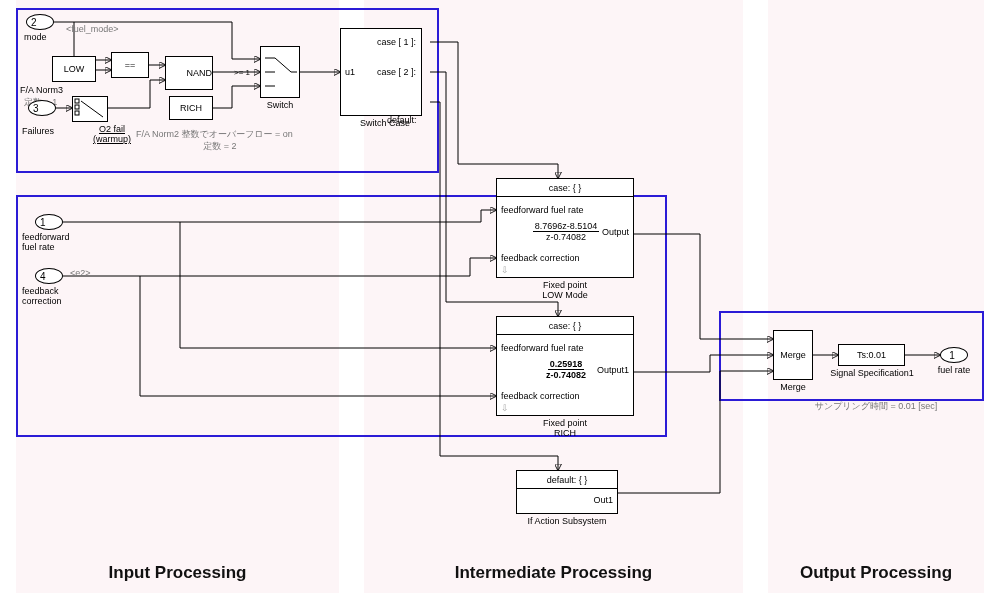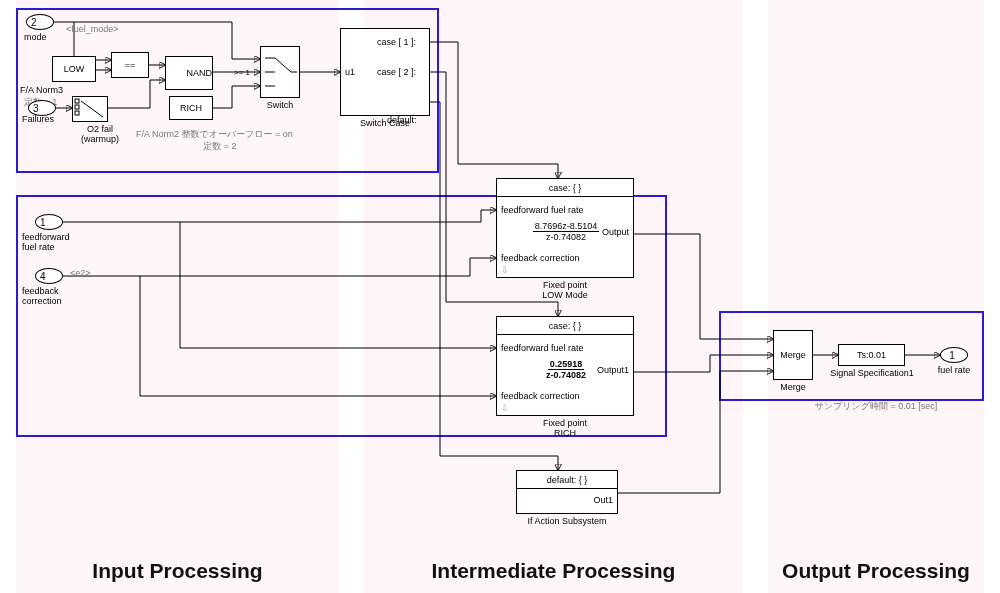--- a/index.html
+++ b/index.html
@@ -27,21 +27,21 @@
     position: absolute;
     top: 0;
     height: 593px;
     background: #fff;
   }
   .zone-label {
     position: absolute;
     bottom: 10px;
     width: 100%;
     text-align: center;
-    font-size: 21px;
+    font-size: 17px;
     font-weight: bold;
     color: #111;
   }
   .group-box {
     position: absolute;
     border: 2.5px solid #2b1bd6;
     box-sizing: border-box;
     background: transparent;
   }
   .block {
@@ -165,31 +165,31 @@
 
   <div class="block" style="left:52px;top:56px;width:44px;height:26px;display:flex;align-items:center;justify-content:center;">
     <span>LOW</span>
   </div>
   <div class="lbl" style="left:20px;top:85px;">F/A Norm3</div>
   <div class="lbl gray" style="left:24px;top:96px;">定数 = 1</div>
 
   <div class="port in" style="left:28px;top:100px;width:28px;height:16px;">
     <span>3</span>
   </div>
-  <div class="lbl" style="left:22px;top:114px;">Failures</div>
+  <div class="lbl" style="left:22px;top:126px;">Failures</div>
 
   <div class="block" style="left:72px;top:96px;width:36px;height:26px;">
     <svg width="34" height="24" style="display:block">
         <rect x="2" y="2" width="4" height="4" fill="none" stroke="#000"></rect>
         <rect x="2" y="8" width="4" height="4" fill="none" stroke="#000"></rect>
         <rect x="2" y="14" width="4" height="4" fill="none" stroke="#000"></rect>
         <line x1="8" y1="4" x2="30" y2="20" stroke="#000"></line>
       </svg>
   </div>
-  <div class="lbl center" style="left:68px;top:124px;width:64px; white-space:pre;">O2 fail
+  <div class="lbl center" style="left:80px;top:124px;width:64px; white-space:pre;text-decoration:underline;">O2 fail
 (warmup)</div>
 
   <div class="block" style="left:111px;top:52px;width:38px;height:26px;display:flex;align-items:center;justify-content:center;">
     <span>==</span>
   </div>
 
   <div class="block" style="left:165px;top:56px;width:48px;height:34px;display:flex;align-items:center;justify-content:flex-end;">
     <span>NAND</span>
   </div>
 
@@ -205,21 +205,21 @@
         <line x1="4" y1="11" x2="14" y2="11" stroke="#000"></line>
         <line x1="4" y1="25" x2="14" y2="25" stroke="#000"></line>
         <line x1="4" y1="39" x2="14" y2="39" stroke="#000"></line>
         <line x1="14" y1="11" x2="30" y2="25" stroke="#000"></line>
         <line x1="30" y1="25" x2="36" y2="25" stroke="#000"></line>
       </svg>
   </div>
   <div class="lbl" style="left:234px;top:68px;font-size:8px;">&gt;= 1</div>
   <div class="lbl center" style="left:256px;top:100px;width:48px;">Switch</div>
 
-  <div class="block" style="left:340px;top:28px;width:90px;height:88px;">
+  <div class="block" style="left:340px;top:28px;width:82px;height:88px;">
     <div class="lbl" style="left:36px;top:8px;">case [ 1 ]:</div>
     <div class="lbl" style="left:4px; top:38px;">u1</div>
     <div class="lbl" style="left:36px;top:38px;">case [ 2 ]:</div>
     <div class="lbl" style="left:46px;top:54px;margin-top:32px;">default:</div>
   </div>
   <div class="lbl center" style="left:340px;top:118px;width:90px;">Switch Case</div>
 
   <div class="port in" style="left:35px;top:214px;width:28px;height:16px;">
     <span>1</span>
   </div>

